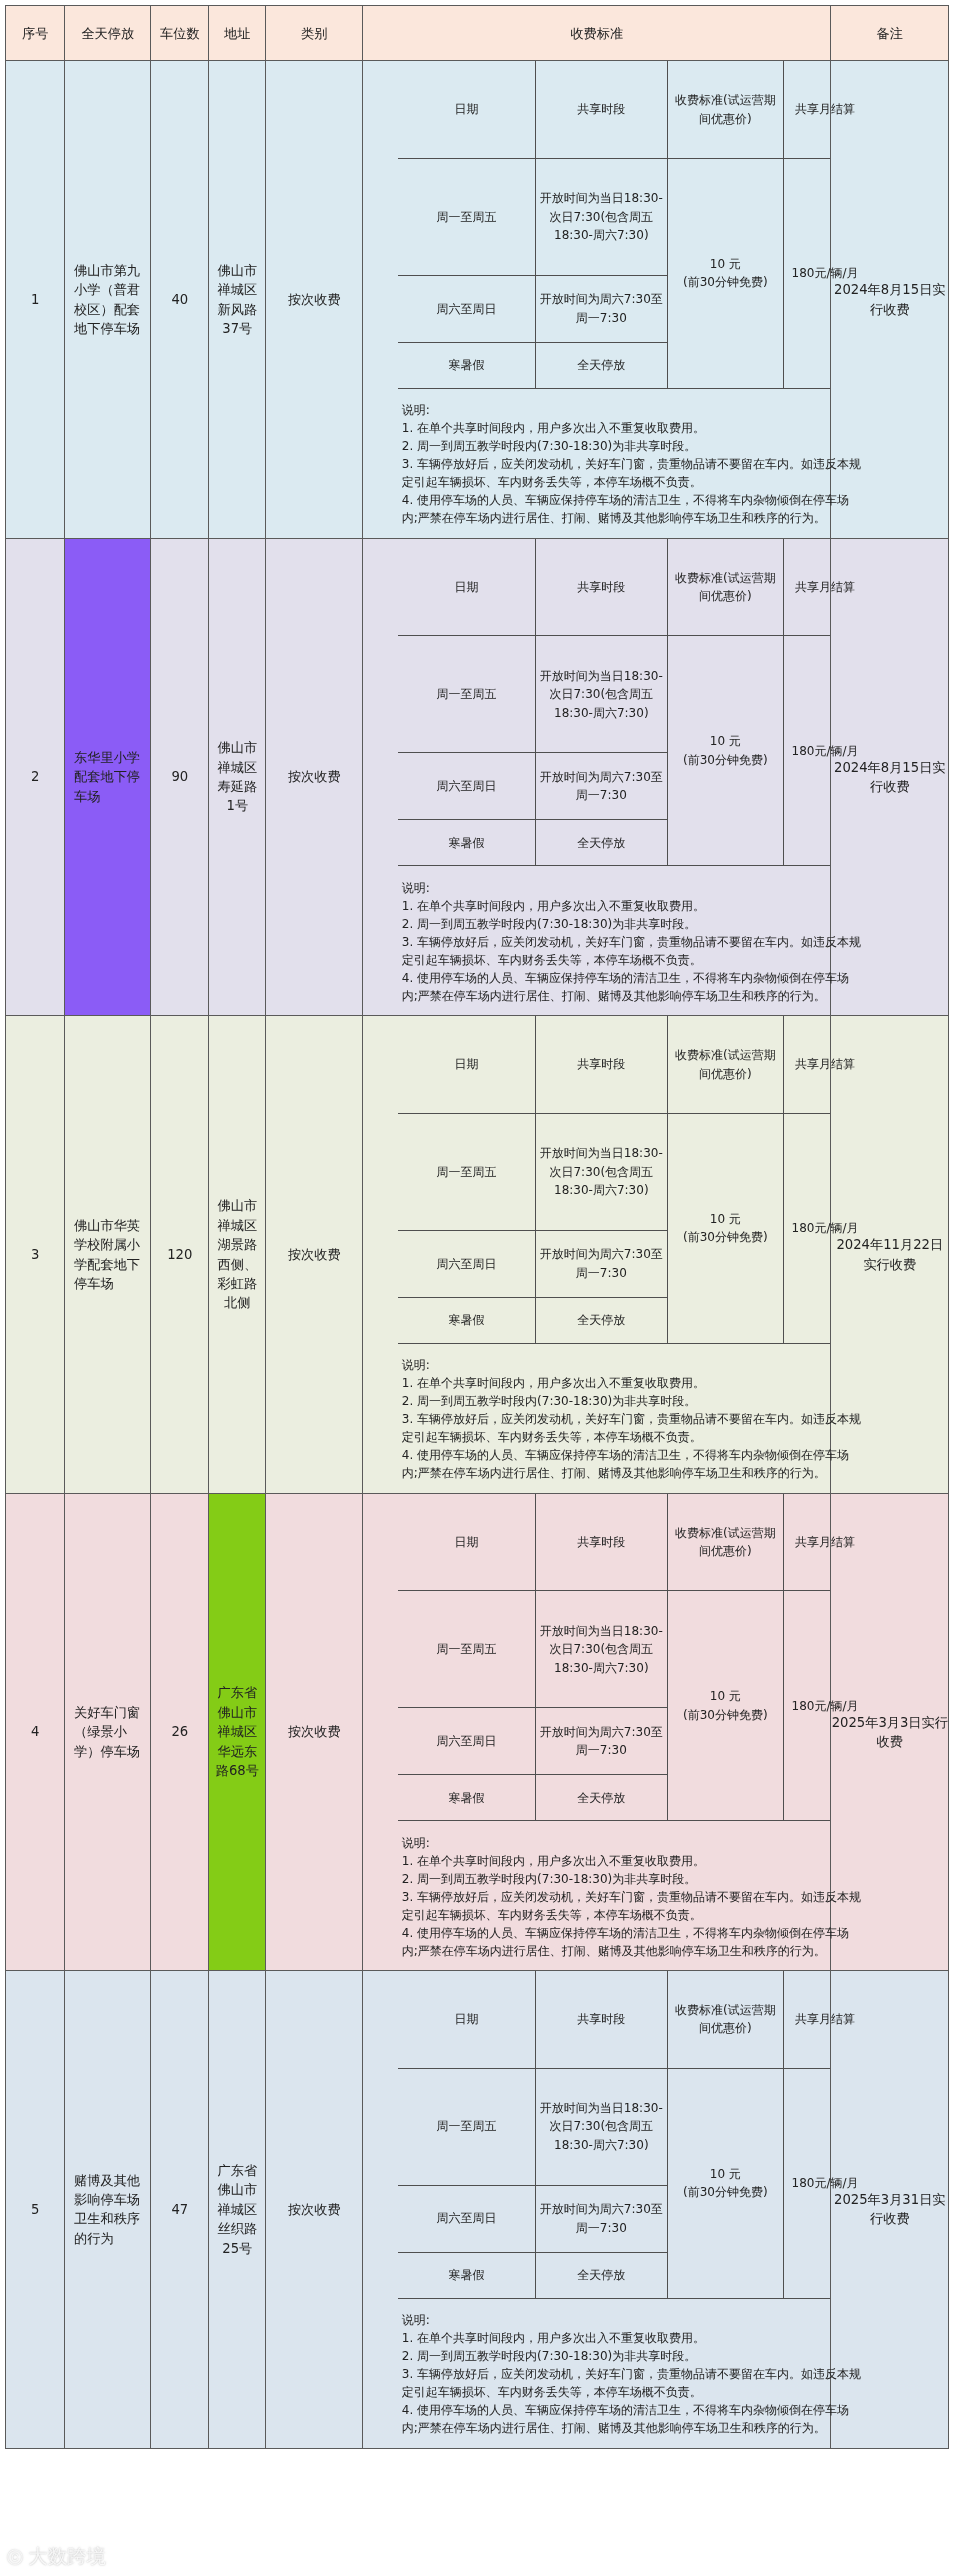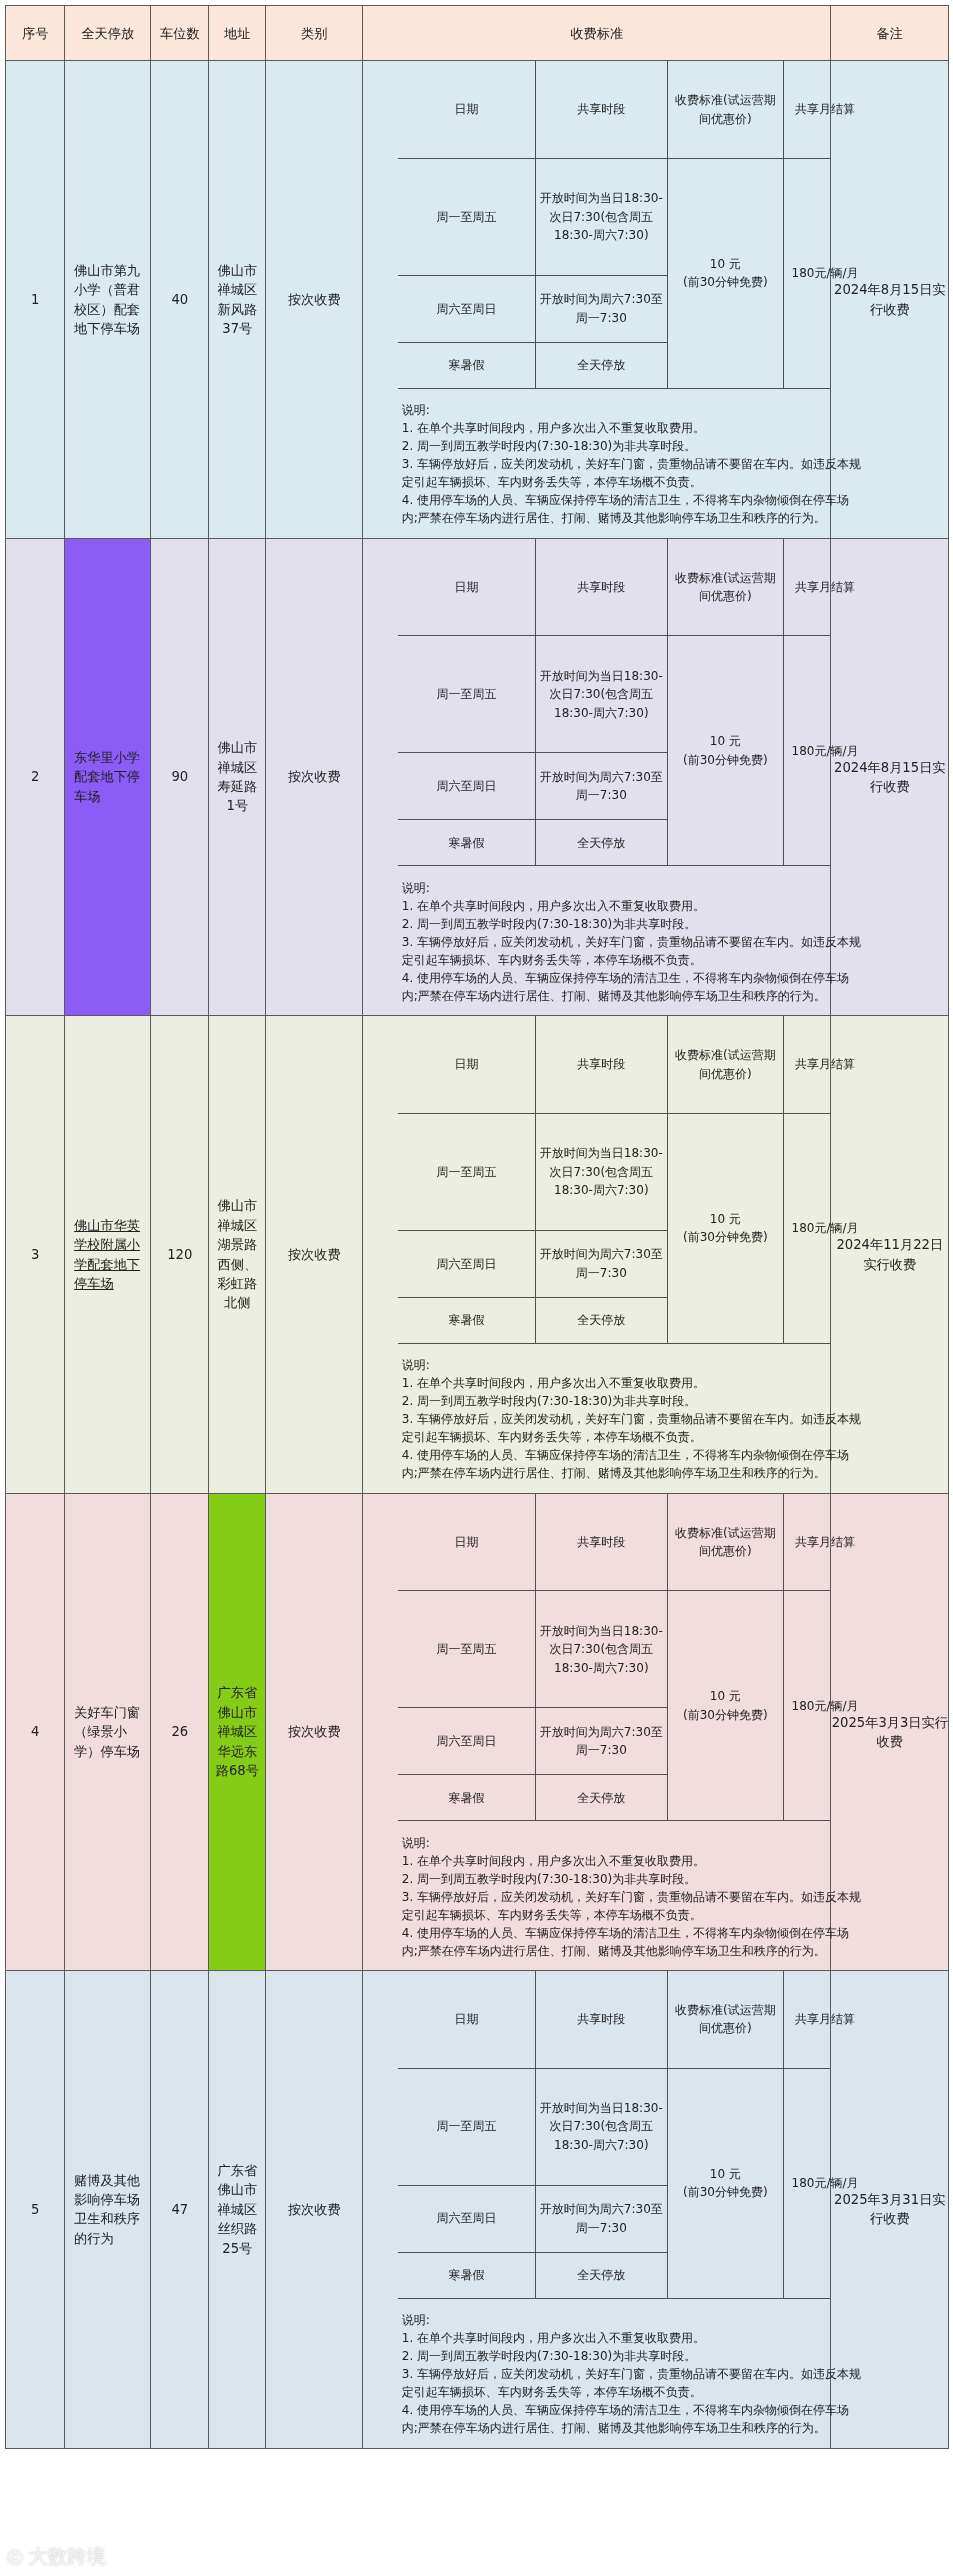--- a/index.html
+++ b/index.html
@@ -224,21 +224,21 @@
           </td>
         </tr>
       </tbody>
           </table>
     </td>
     <td style="background: rgb(226, 224, 236);"><span>2024年8月15日实行收费</span></td>
   </tr>
 
   <tr class="lot-3">
     <td style="background: rgb(235, 238, 224);"><span>3</span></td>
-    <td class="name-cell" style="background: rgb(235, 238, 224); text-decoration: underline;">
+    <td class="name-cell" style="background: rgb(235, 238, 224);">
           <span>佛山市华英学校附属小学配套地下停车场</span>
         </td>
     <td style="background: rgb(235, 238, 224);"><span>120</span></td>
     <td class="addr-cell" style="background: rgb(235, 238, 224);"><span>佛山市禅城区湖景路西侧、彩虹路北侧</span></td>
     <td style="background: rgb(235, 238, 224);"><span>按次收费</span></td>
     <td class="fee-cell" style="background: rgb(235, 238, 224);">
       <table class="fee">
         <colgroup>
               <col class="f-date">
               <col class="f-time">

